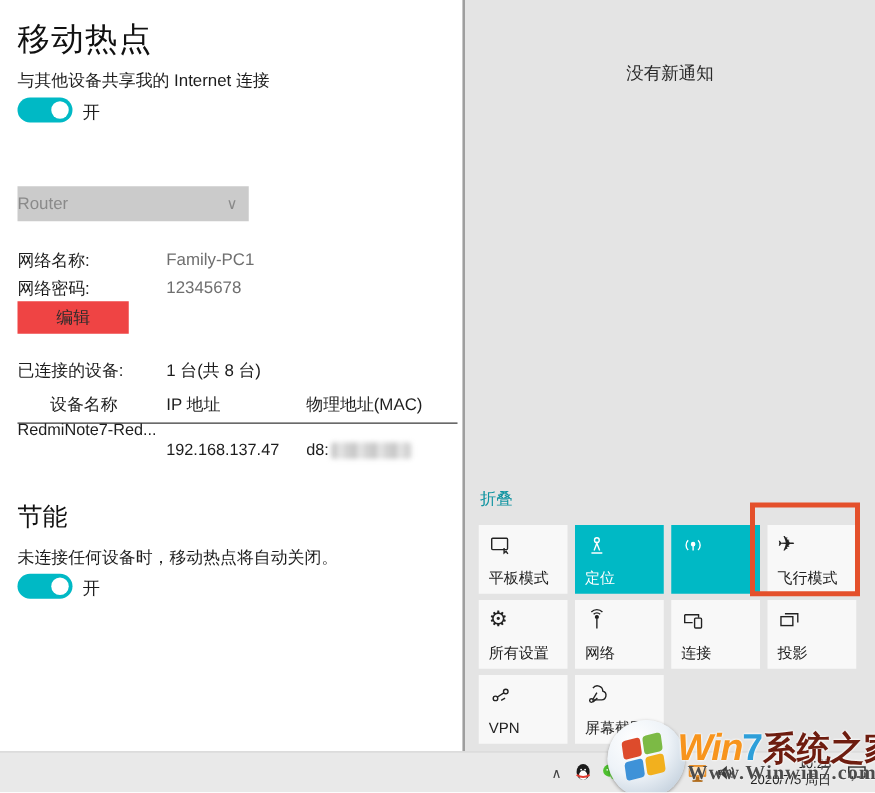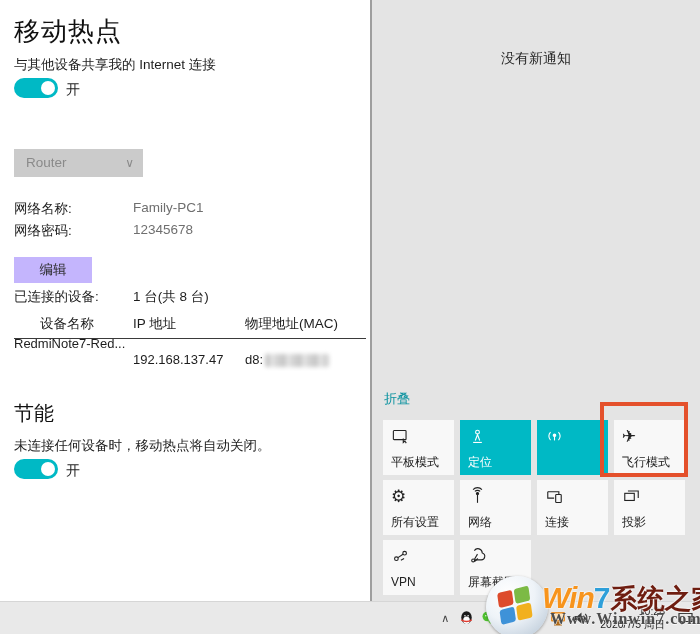--- a/index.html
+++ b/index.html
@@ -11,27 +11,27 @@
   #settings-panel { position:absolute; left:0; top:0; width:370px; height:601px; background:#ffffff; }
   .abs { position:absolute; }
   .page-title { left:14px; top:14px; font-size:26px; font-weight:400; letter-spacing:1px; color:#111; }
   .lbl { font-size:13.5px; color:#1d1d1d; }
   .val { font-size:13.5px; color:#6f6f6f; }
 
   .toggle { width:44px; height:20px; border-radius:10px; background:#00b9c5; position:absolute; cursor:pointer; }
   .toggle .knob { position:absolute; right:3px; top:3px; width:14px; height:14px; border-radius:50%; background:#fff; }
   .toggle-label { font-size:14px; color:#1d1d1d; }
 
-  .dropdown { left:14px; top:149px; width:129px; height:28px; background:#cbcbcb; color:#8a8a8a;
-              font-size:13.5px; line-height:28px; padding-left:12px; cursor:default; }
+  .dropdown { left:14px; top:149px; width:185px; height:28px; background:#cbcbcb; color:#8a8a8a;
+              font-size:13.5px; line-height:28px; padding-left:0; cursor:default; }
   .dropdown .chev { position:absolute; right:9px; top:0; font-size:12px; color:#8a8a8a; }
 
-  .btn { left:14px; top:241px; width:78px; height:26px; background:#c4b5fd; border:none;
+  .btn { left:14px; top:241px; width:89px; height:26px; background:#ef4444; border:none;
          font-size:13.5px; color:#2b2b2b; text-align:center; line-height:26px; cursor:pointer;
-         font-family:inherit;margin-top:16px; }
+         font-family:inherit; }
 
   .tbl-head { font-size:13.5px; color:#1d1d1d; }
   .tbl-rule { left:14px; top:338px; width:352px; height:0; border-top:1px solid #3a3a3a; }
   .tbl-cell { font-size:13px; color:#1d1d1d; }
   .mac-blur { display:inline-block; vertical-align:middle; width:64px; height:13px; margin-left:2px;
               border-radius:2px; filter:blur(2px);
               background:repeating-linear-gradient(90deg,#c7c7c7 0 5px,#e3e3e3 5px 10px,#d2d2d2 10px 16px); }
   .section-title { font-size:20px; color:#111; }
 
   

